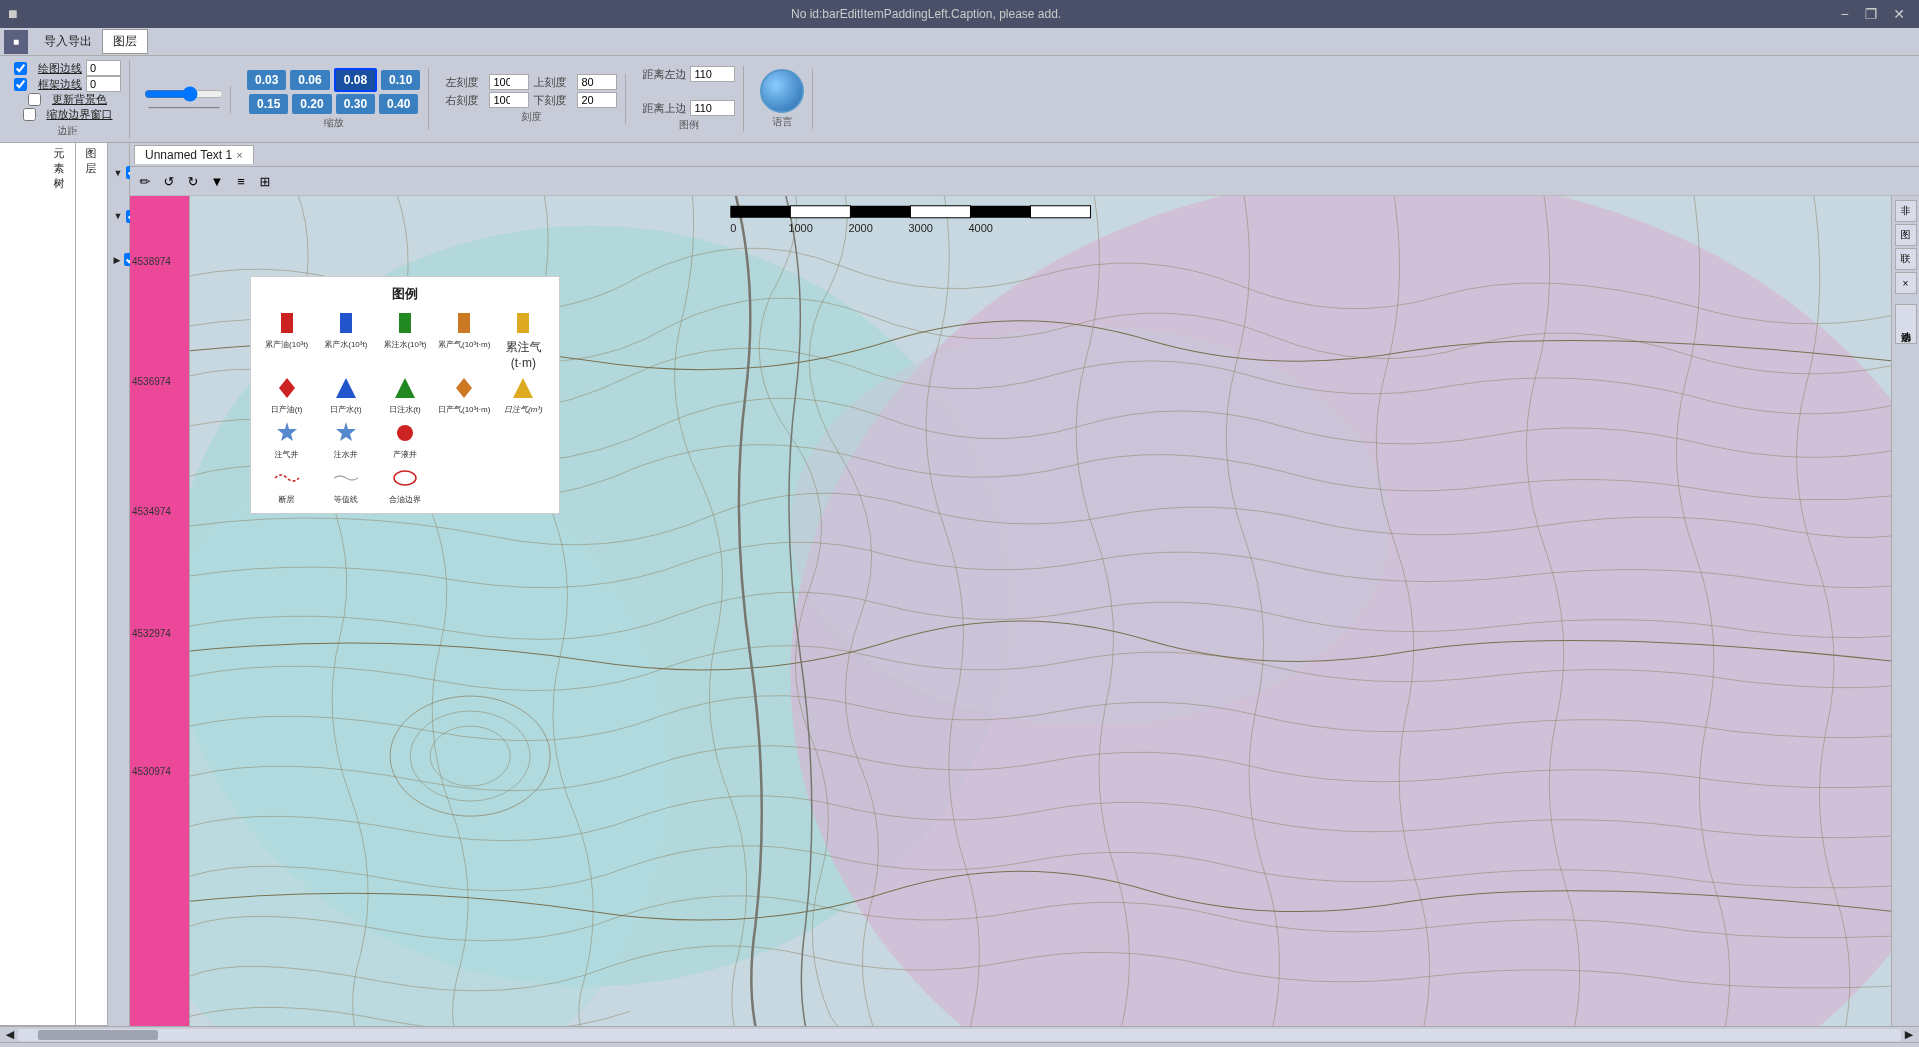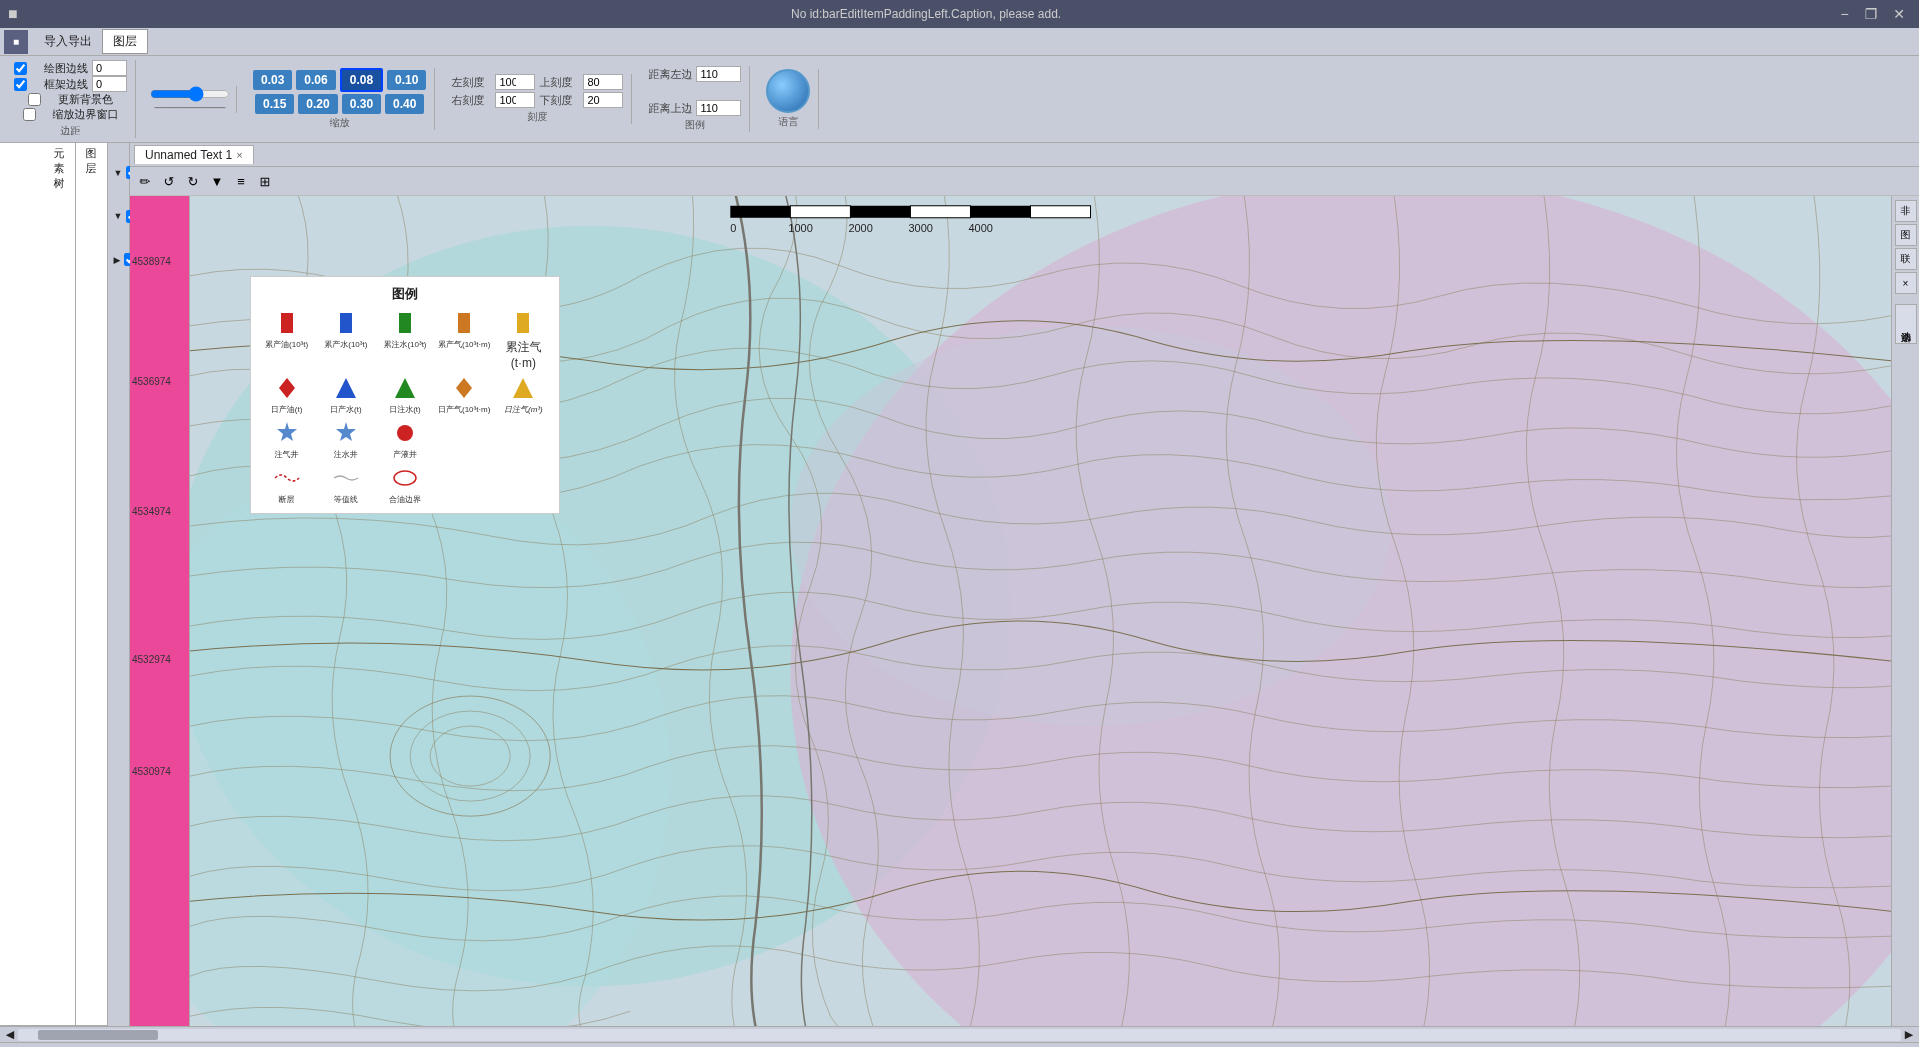--- a/index.html
+++ b/index.html
@@ -47,21 +47,21 @@
       display: flex;
       flex-direction: column;
       align-items: center;
       border-right: 1px solid #aaa;
       padding: 0 8px;
     }
     .toolbar-group-label { font-size: 10px; color: #555; margin-top: 2px; }
     .toolbar-row { display: flex; align-items: center; gap: 4px; }
 
     .tb-slider { width: 80px; }
-    .tb-checkbox { display: flex; align-items: center; gap: 17px; font-size: 11px; }
+    .tb-checkbox { display: flex; align-items: center; gap: 11px; font-size: 11px; text-decoration: underline; }
     .scale-val {
       background: #3a80c0;
       color: white;
       padding: 3px 8px;
       font-size: 12px;
       font-weight: bold;
       border-radius: 2px;
       min-width: 36px;
       text-align: center;
     }
@@ -436,21 +436,21 @@
       <button class="icon-btn">≡</button>
       <button class="icon-btn">⊞</button>
     </div>
 
     <div style="flex:1; display:flex; overflow:hidden; position:relative;">
 
       <div style="width:60px; background:#ec4899; position:relative; flex-shrink:0; border-right:1px solid #aaa;">
         <div style="position:absolute; top:60px; left:2px; font-size:10px; color:#333;">4538974</div>
         <div style="position:absolute; top:180px; left:2px; font-size:10px; color:#333;">4536974</div>
         <div style="position:absolute; top:310px; left:2px; font-size:10px; color:#333;text-align:right;">4534974</div>
-        <div style="position:absolute; top:458px; left:2px; font-size:10px; color:#333;">4532974</div>
+        <div style="position:absolute; top:432px; left:2px; font-size:10px; color:#333;">4532974</div>
         <div style="position:absolute; top:570px; left:2px; font-size:10px; color:#333;">4530974</div>
       </div>
 
       <div id="map-area" style="flex:1; position:relative; overflow:hidden;">
         <svg id="map-svg" viewBox="0 0 1700 870" preserveAspectRatio="xMidYMid slice">
 
           <ellipse cx="400" cy="430" rx="420" ry="380" fill="#a8d8d8" opacity="0.7"></ellipse>
           <ellipse cx="200" cy="600" rx="280" ry="320" fill="#b0dce0" opacity="0.6"></ellipse>
 
           <ellipse cx="1200" cy="500" rx="600" ry="500" fill="#d4b8d4" opacity="0.7"></ellipse>

